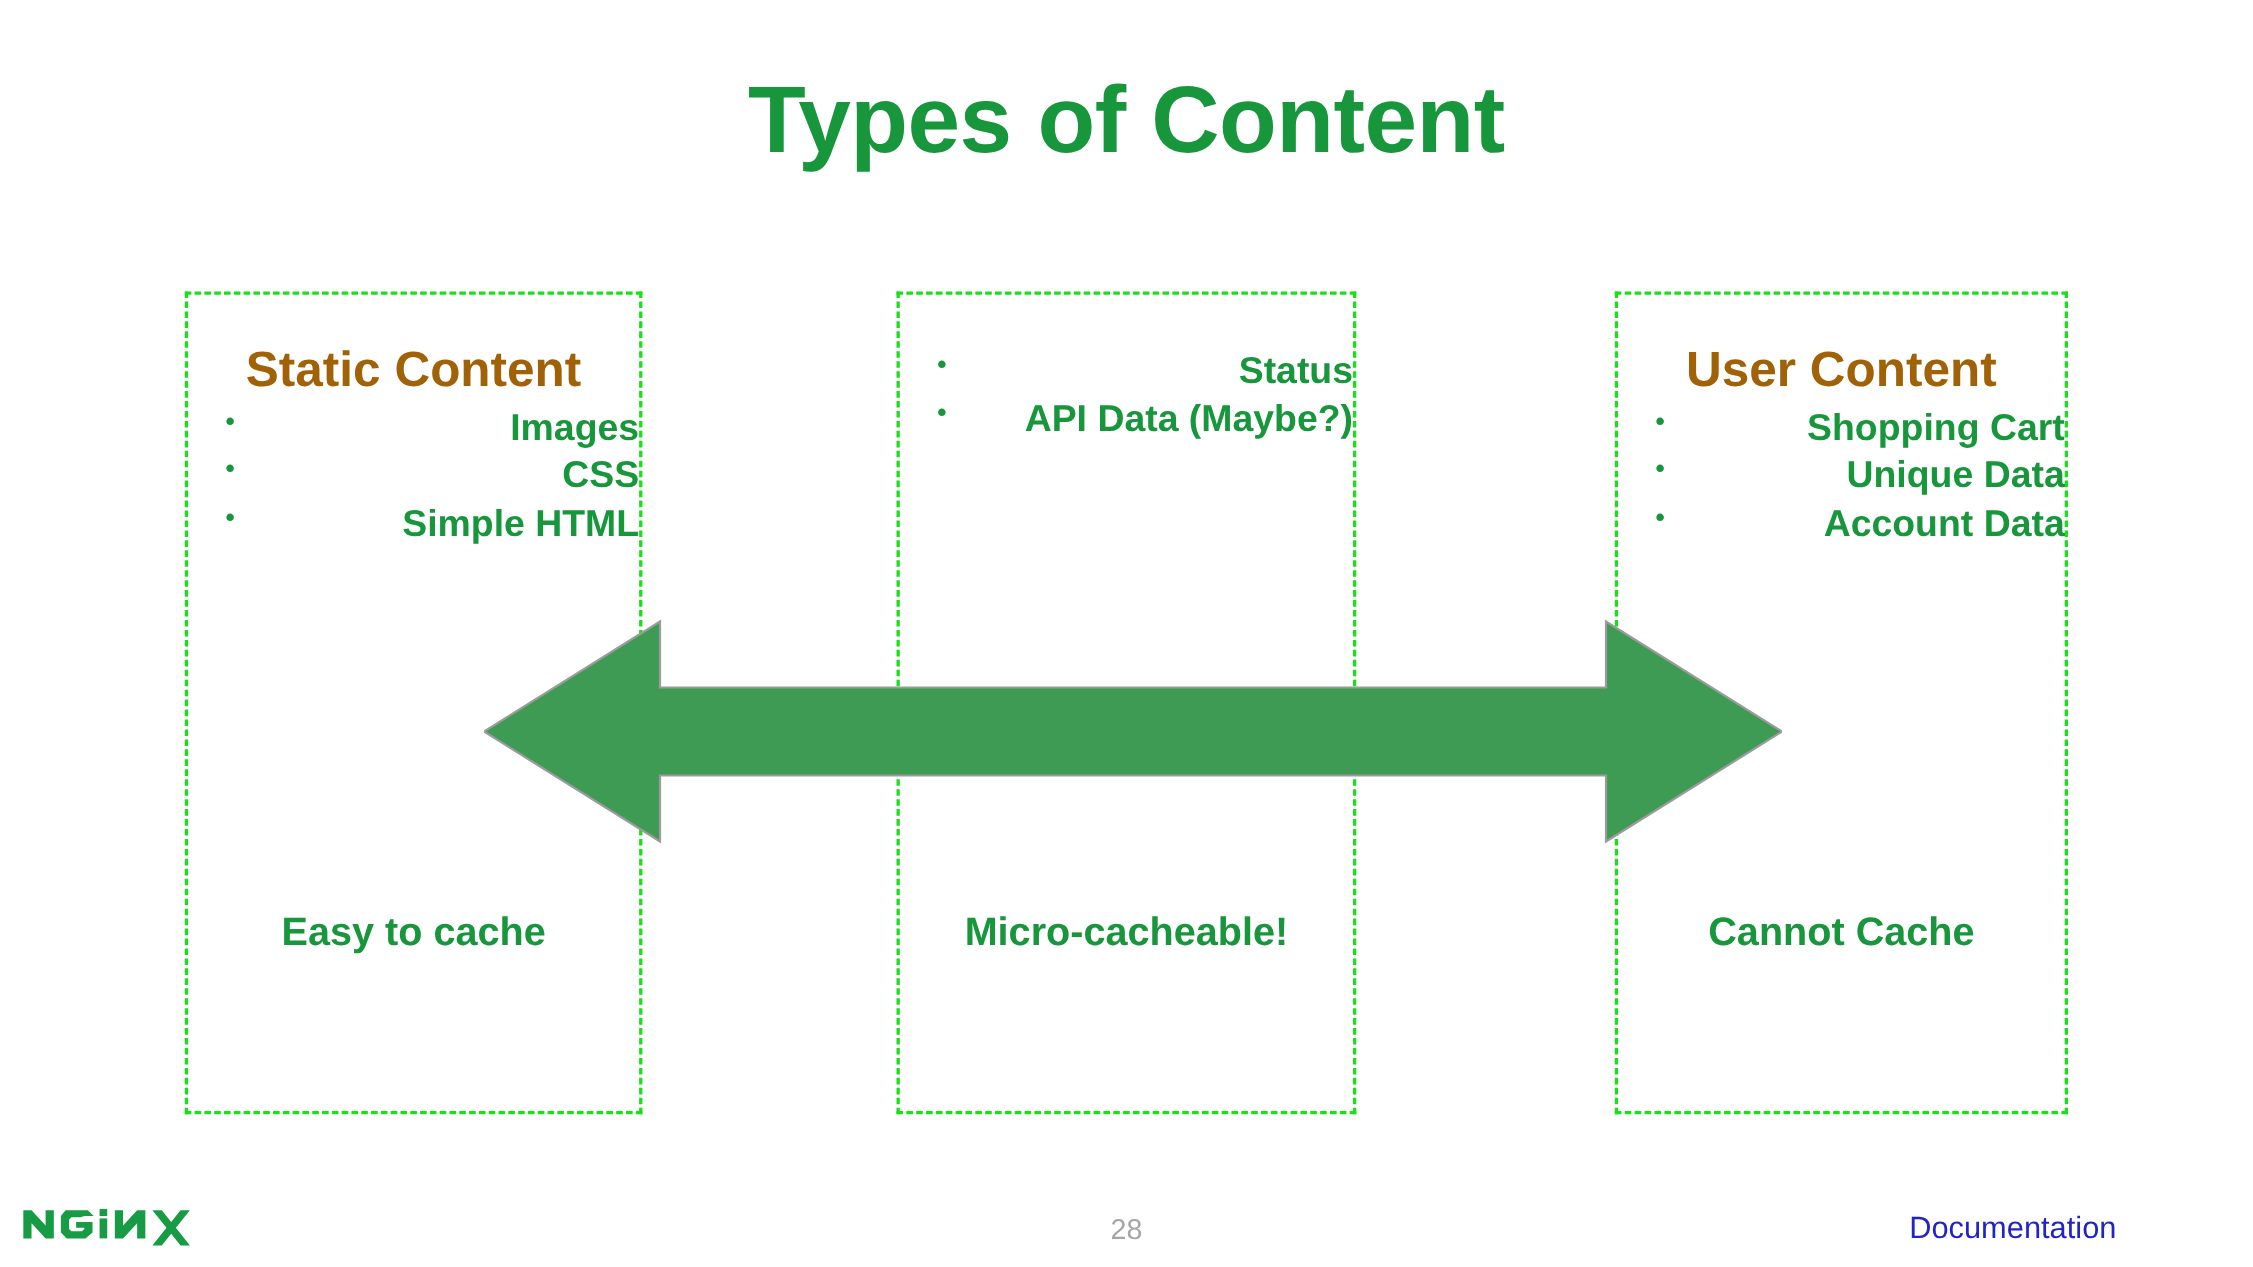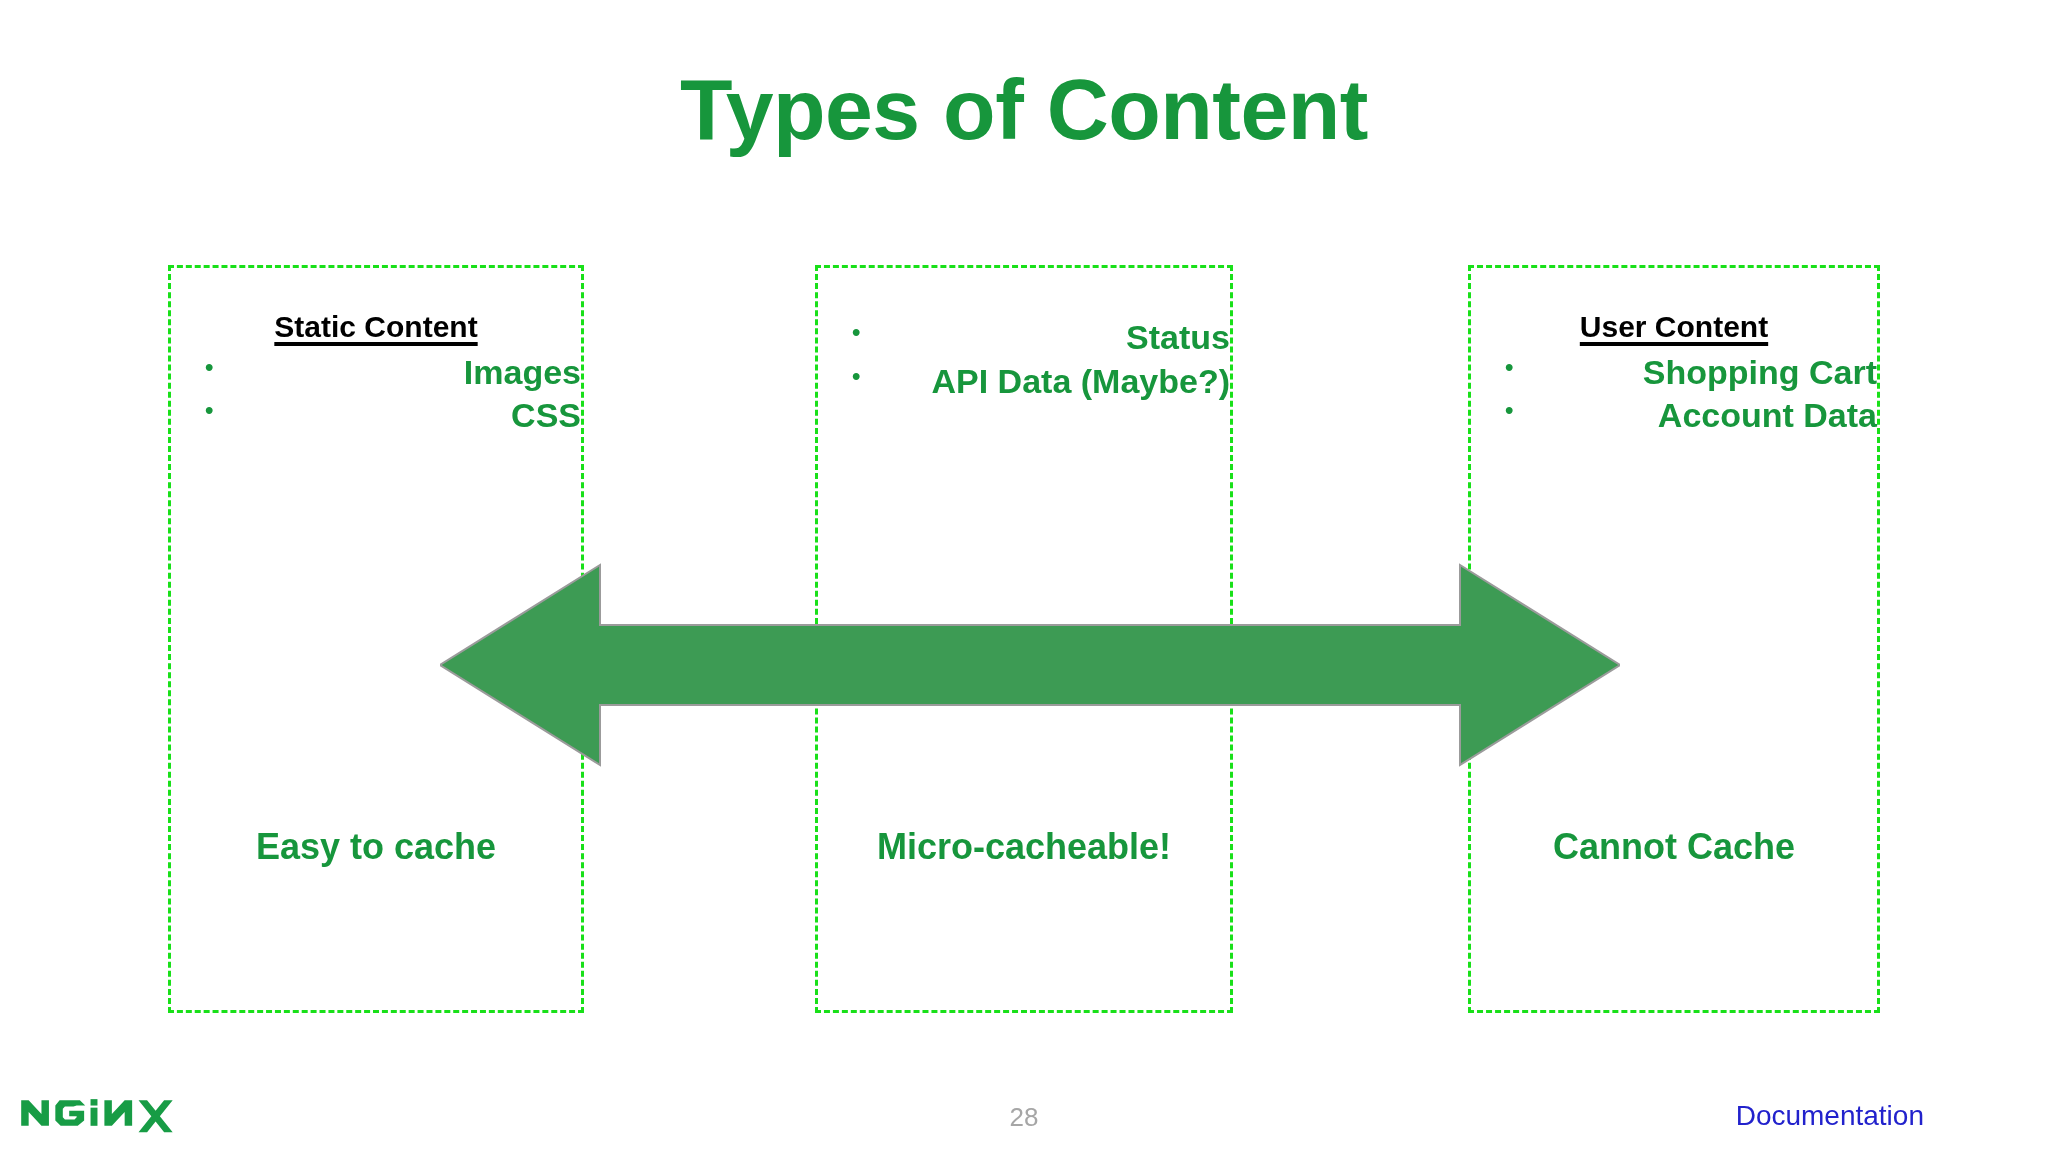--- a/index.html
+++ b/index.html
@@ -46,24 +46,23 @@
 
   .col-inner {
     position: relative;
     height: 100%;
     padding-top: 42px;
     box-sizing: border-box;
   }
 
   .col-heading {
     text-align: center;
-    font-size: 30px;
-    font-weight: bold;
-    color: #000000;
-    text-decoration: underline;
+    font-size: 45px;
+    font-weight: bold;
+    color: #a16207;
     text-underline-offset: 5px;
     text-decoration-thickness: 4px;
     line-height: 1.15;
     white-space: nowrap;
   }
 
   .bullet-list {
     list-style: none;
     margin: 6px 0 0 0;
     padding: 0;
@@ -147,40 +146,42 @@
 <div class="slide">
 
   <div class="slide-title">Types of Content</div>
 
   <div class="column col-static">
     <div class="col-inner">
       <div class="col-heading">Static Content</div>
       <ul class="bullet-list">
         <li>Images</li>
         <li>CSS</li>
+        <li>Simple HTML</li>
       </ul>
       <div class="col-footer">Easy to cache</div>
     </div>
   </div>
 
   <div class="column col-dynamic">
     <div class="col-inner">
       <ul class="bullet-list">
         <li>Status</li>
         <li>API Data (Maybe?)</li>
       </ul>
       <div class="col-footer">Micro-cacheable!</div>
     </div>
   </div>
 
   <div class="column col-user">
     <div class="col-inner">
       <div class="col-heading">User Content</div>
       <ul class="bullet-list">
         <li>Shopping Cart</li>
+        <li>Unique Data</li>
         <li>Account Data</li>
       </ul>
       <div class="col-footer">Cannot Cache</div>
     </div>
   </div>
 
   <div class="arrow-wrap">
     <svg viewBox="0 0 1180 250" preserveAspectRatio="none" aria-hidden="true">
       <polygon points="0,125 160,25 160,85 1020,85 1020,25 1180,125 1020,225 1020,165 160,165 160,225" fill="#3d9b54" stroke="#9b9b9b" stroke-width="2"></polygon>
     </svg>

